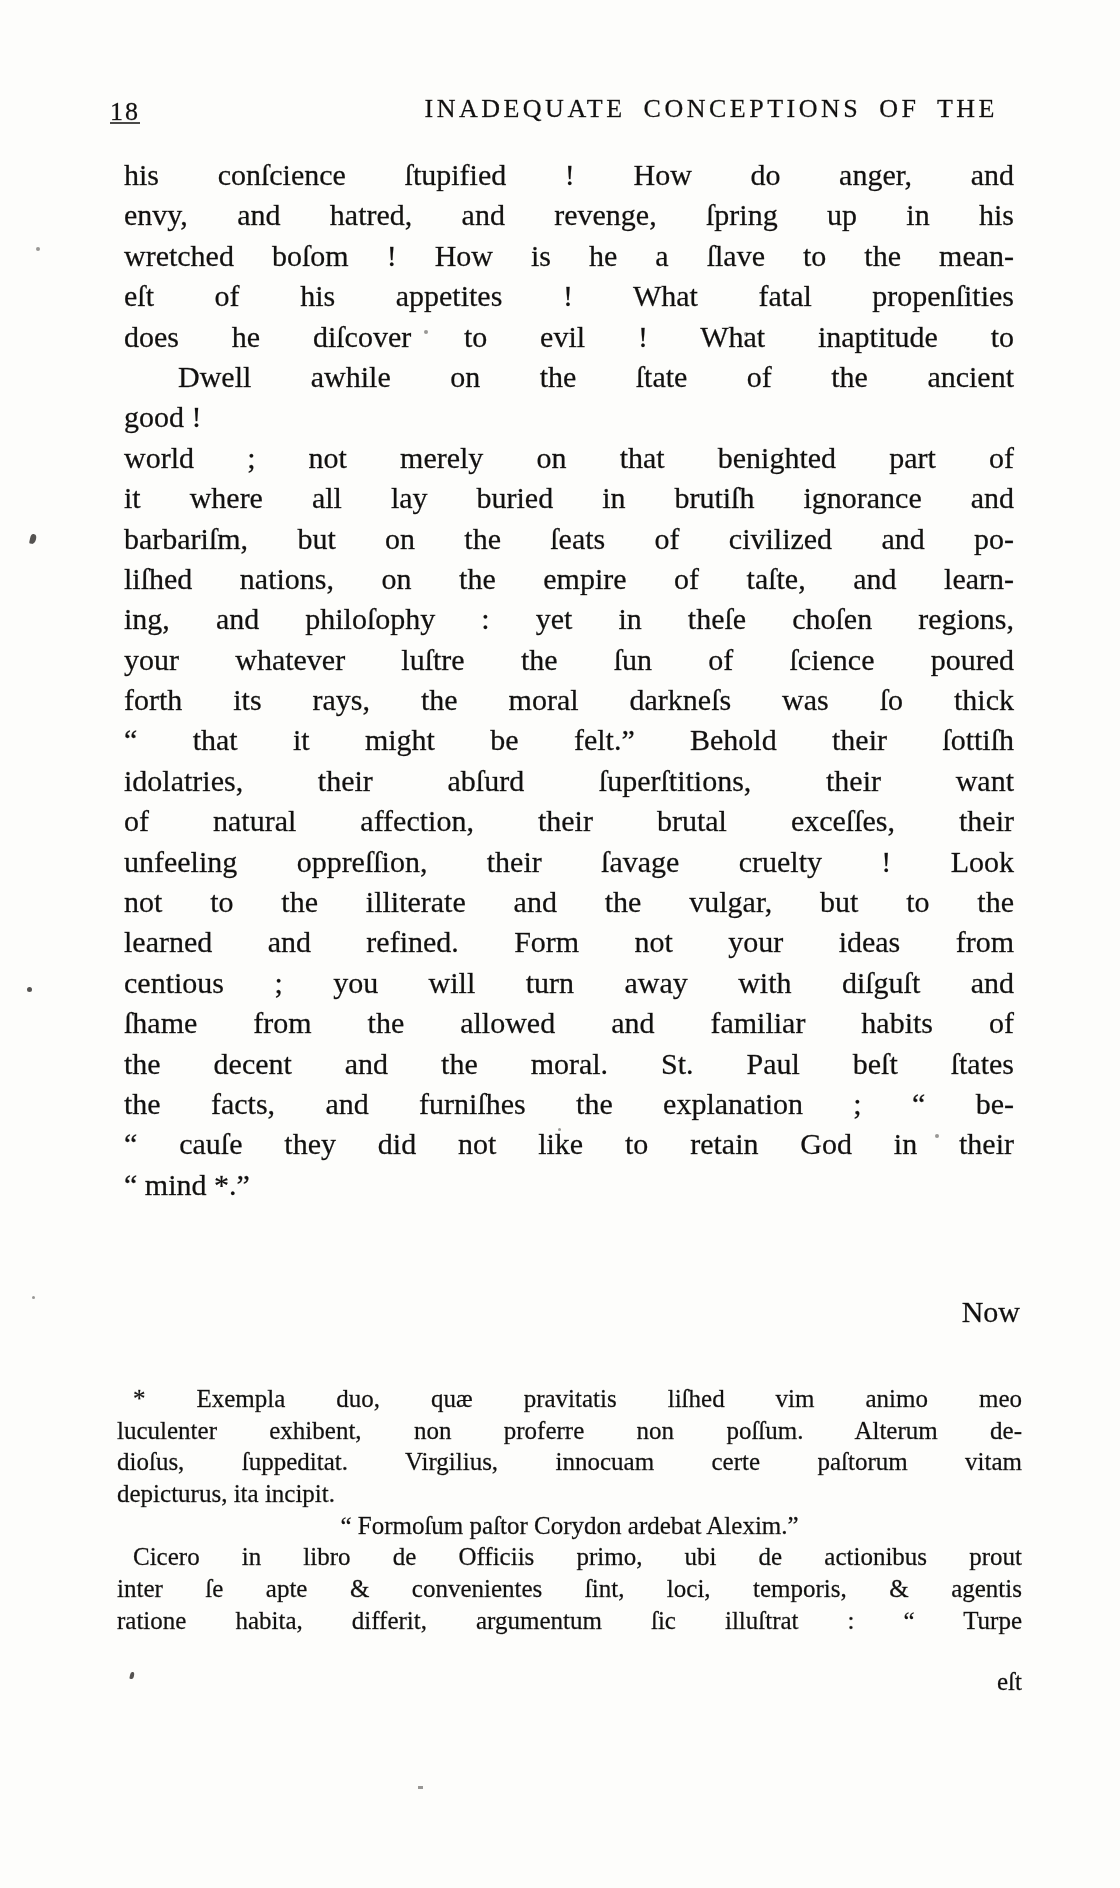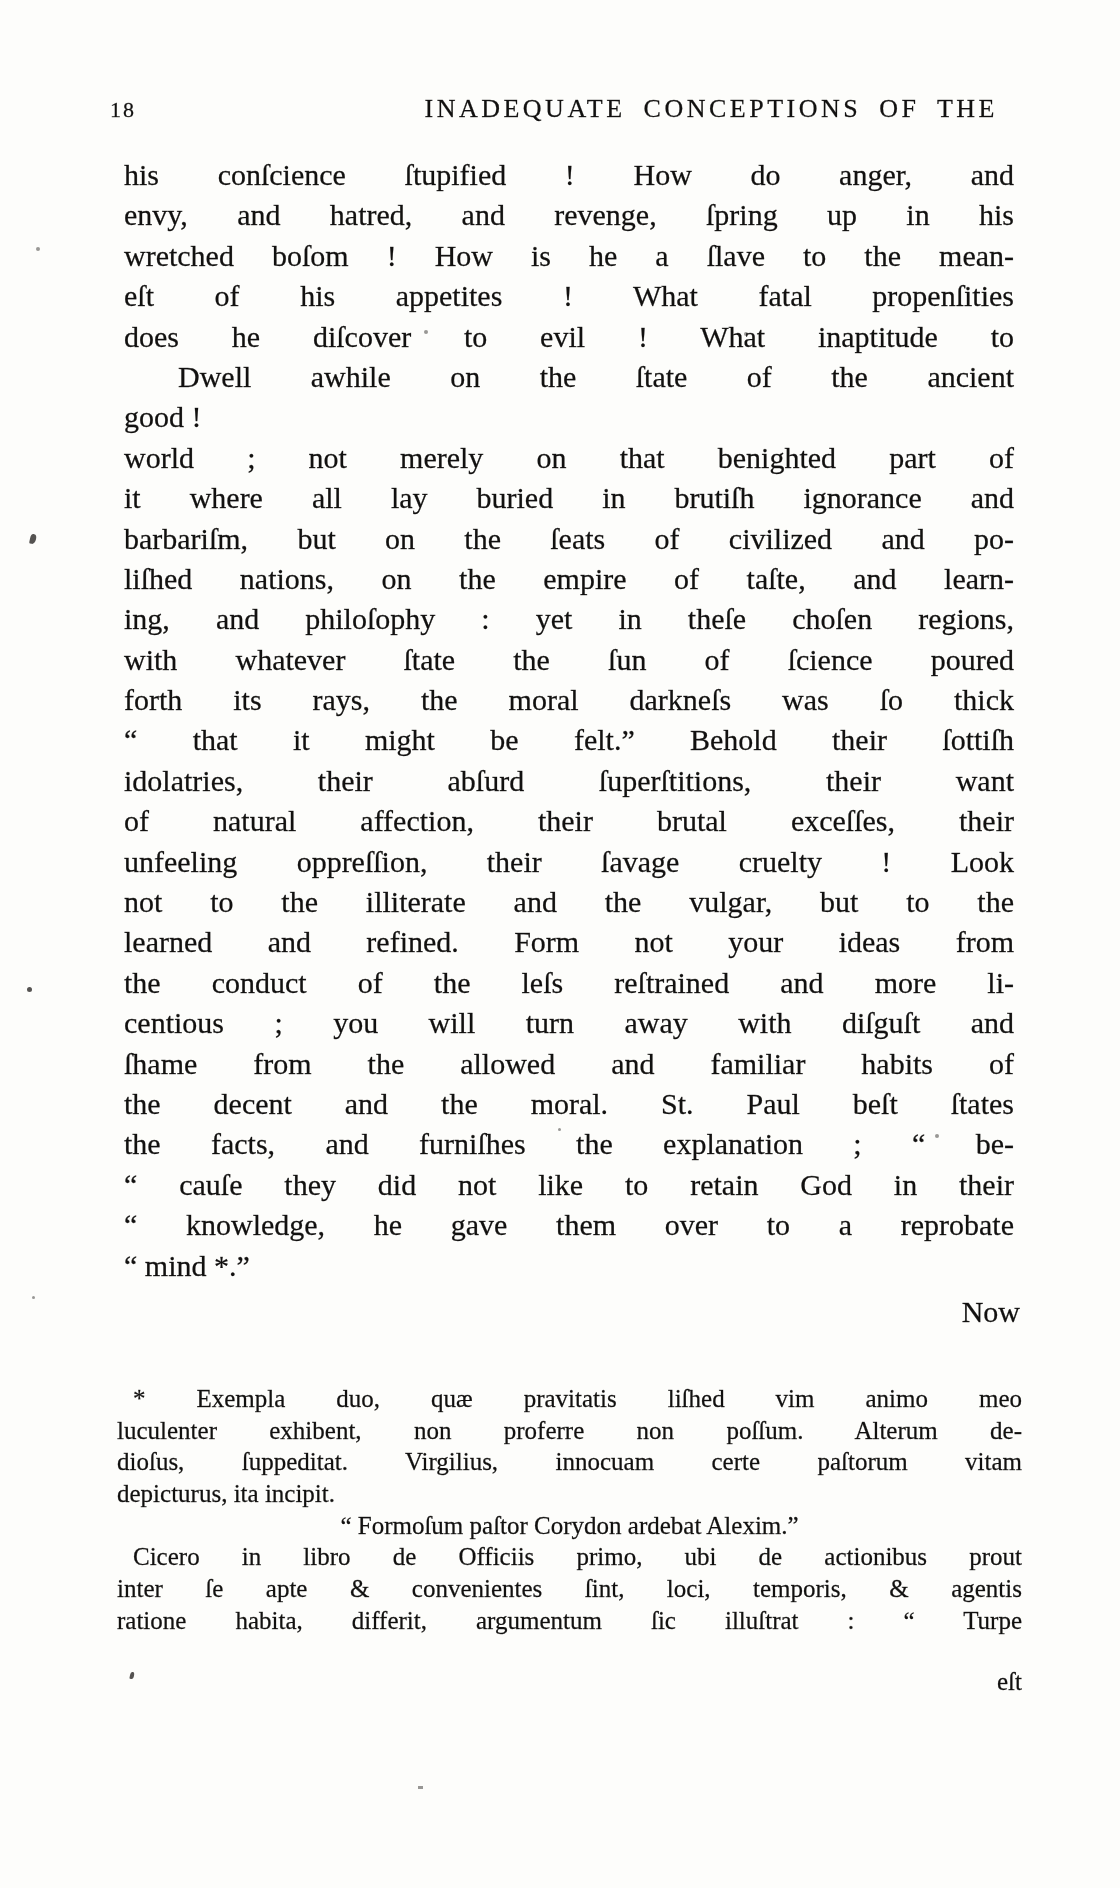--- a/index.html
+++ b/index.html
@@ -19,22 +19,23 @@
     position: absolute;
     top: 94px;
     left: 124px;
     width: 890px;
     height: 34px;
   }
   .pageno {
     position: absolute;
     left: -14px;
     top: 3px;
-    font-size: 22px;
+    font-size: 26px;
     letter-spacing: 2px;
+    text-decoration: underline;
   }
   .running-title {
     display: block;
     text-align: right;
     transform: translateX(-16px);
     font-size: 26px;
     letter-spacing: 3.5px;
     word-spacing: 8px;
     white-space: nowrap;
   }
@@ -120,35 +121,33 @@
     <div class="line">wretched boſom ! How is he a ſlave to the mean-</div>
     <div class="line">eſt of his appetites ! What fatal propenſities</div>
     <div class="line">does he diſcover to evil ! What inaptitude to</div>
     <div class="line indent">Dwell awhile on the ſtate of the ancient</div>
     <div class="line last">good !</div>
     <div class="line">world ; not merely on that benighted part of</div>
     <div class="line">it where all lay buried in brutiſh ignorance and</div>
     <div class="line">barbariſm, but on the ſeats of civilized and po-</div>
     <div class="line">liſhed nations, on the empire of taſte, and learn-</div>
     <div class="line">ing, and philoſophy : yet in theſe choſen regions,</div>
-    <div class="line">with whatever ſtate the ſun of ſcience poured</div>
+    <div class="line">your whatever luſtre the ſun of ſcience poured</div>
     <div class="line">forth its rays, the moral darkneſs was ſo thick</div>
     <div class="line">“ that it might be felt.” Behold their ſottiſh</div>
     <div class="line">idolatries, their abſurd ſuperſtitions, their want</div>
     <div class="line">of natural affection, their brutal exceſſes, their</div>
     <div class="line">unfeeling oppreſſion, their ſavage cruelty ! Look</div>
     <div class="line">not to the illiterate and the vulgar, but to the</div>
     <div class="line">learned and refined. Form not your ideas from</div>
-    <div class="line">the conduct of the leſs reſtrained and more li-</div>
     <div class="line">centious ; you will turn away with diſguſt and</div>
     <div class="line">ſhame from the allowed and familiar habits of</div>
     <div class="line">the decent and the moral. St. Paul beſt ſtates</div>
     <div class="line">the facts, and furniſhes the explanation ; “ be-</div>
     <div class="line">“ cauſe they did not like to retain God in their</div>
-    <div class="line">“ knowledge, he gave them over to a reprobate</div>
     <div class="line last">“ mind *.”</div>
   </div>
 
 <div class="catchword catchword-main">Now</div>
 
 <div class="footnote">
 
 <div class="line indent">* Exempla duo, quæ pravitatis liſhed vim animo meo</div>
     <div class="line">luculenter exhibent, non proferre non poſſum. Alterum de-</div>
     <div class="line">dioſus, ſuppeditat. Virgilius, innocuam certe paſtorum vitam</div>

